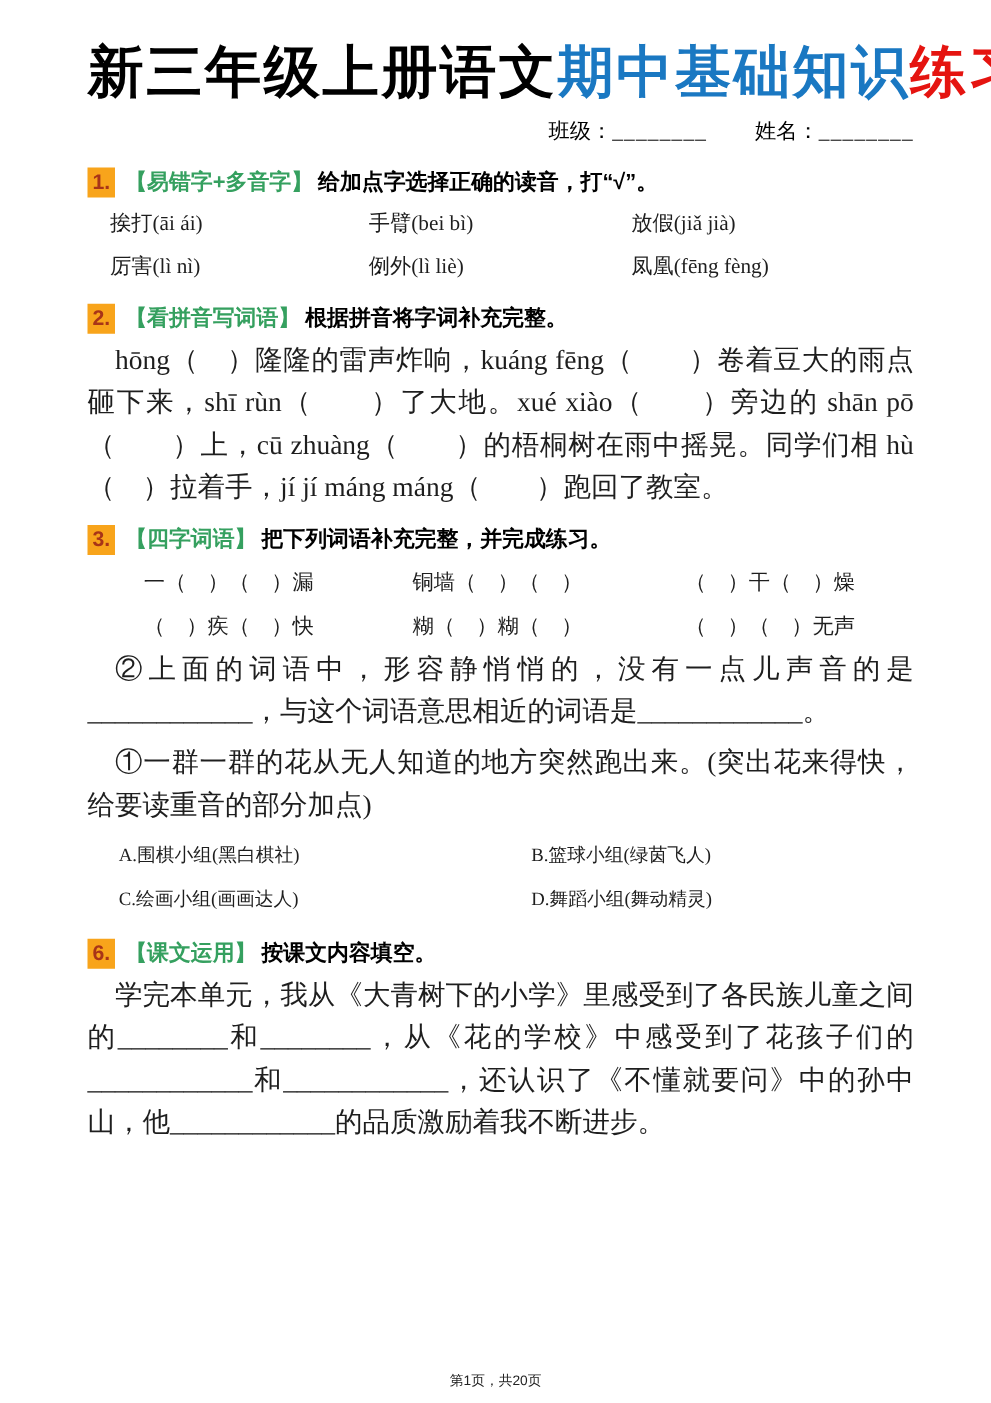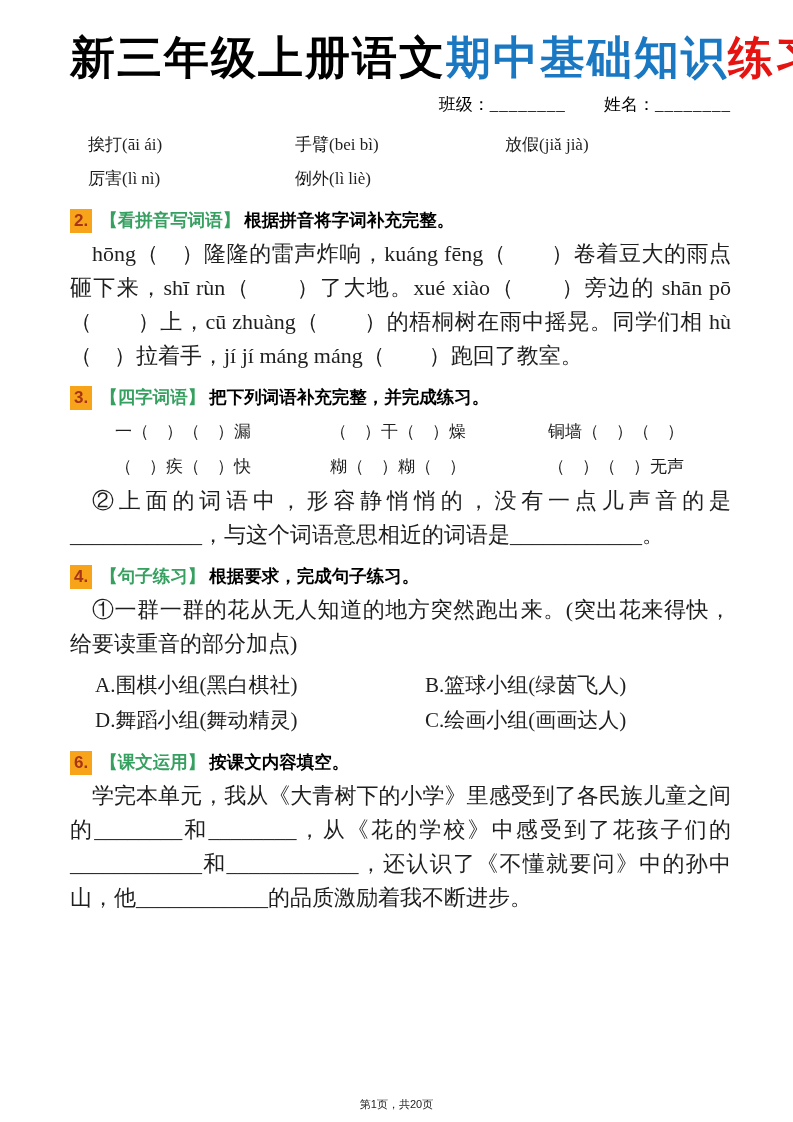--- a/index.html
+++ b/index.html
@@ -69,21 +69,21 @@
 
   .answer-line{
     display:flex;align-items:flex-end;font-size:17px;line-height:34px;
     padding-left:34px;margin-top:2px;
   }
   .answer-prefix{white-space:nowrap;}
   .fill-blank{flex:1 1 auto;border-bottom:1.5px solid #3a3a3a;height:28px;margin-left:2px;}
 
   .opt-grid{
     display:grid;grid-template-columns:330px auto;
-    padding-left:25px;font-size:21px;line-height:35px;
+    padding-left:25px;font-size:15px;line-height:35px;
   }
 
   .footer{
     position:absolute;left:0;right:0;bottom:10px;text-align:center;
     font-size:11px;color:#222;
     font-family:"Liberation Sans","DejaVu Sans",sans-serif;
   }
 </style>
 </head>
 <body>
@@ -91,58 +91,59 @@
 <div class="page">
 
   <h1 class="title"><span>新三年级上册语文</span><span class="t-blue">期中基础知识</span><span class="t-red">练习一</span></h1>
 
   <div class="id-row">
     <span class="id-item"><span>班级：</span><span class="id-blank">________</span></span>
     <span class="id-item"><span>姓名：</span><span class="id-blank">________</span></span>
   </div>
 
   <section class="sec">
+    <p class="sec-head"><span class="badge">1.</span><span class="tag">【易错字+多音字】</span><span>给加点字选择正确的读音，打“√”。</span></p>
     <div class="s1-grid">
       <span class="word-part"><span></span><span class="dotted">挨</span><span>打(āi ái)</span></span>
       <span class="word-part"><span>手</span><span class="dotted">臂</span><span>(bei bì)</span></span>
       <span class="word-part"><span>放</span><span class="dotted">假</span><span>(jiǎ jià)</span></span>
       <span class="word-part"><span></span><span class="dotted">厉</span><span>害(lì nì)</span></span>
       <span class="word-part"><span></span><span class="dotted">例</span><span>外(lì liè)</span></span>
+      <span class="word-part"><span></span><span class="dotted">凤</span><span>凰(fēng fèng)</span></span>
     </div>
   </section>
 
   <section class="sec">
     <p class="sec-head"><span class="badge">2.</span><span class="tag">【看拼音写词语】</span><span>根据拼音将字词补充完整。</span></p>
     <p class="para indent1">hōng（　）隆隆的雷声炸响，kuáng fēng（　　）卷着豆大的雨点砸下来，shī rùn（　　）了大地。xué xiào（　　）旁边的 shān pō（　　）上，cū zhuàng（　　）的梧桐树在雨中摇晃。同学们相 hù（　）拉着手，jí jí máng máng（　　）跑回了教室。</p>
   </section>
 
   <section class="sec">
     <p class="sec-head"><span class="badge">3.</span><span class="tag">【四字词语】</span><span>把下列词语补充完整，并完成练习。</span></p>
     <div class="words-grid">
       <span>一（　）（　）漏</span>
+      <span>铜墙（　）（　）</span>
       <span>（　）干（　）燥</span>
-      <span>铜墙（　）（　）</span>
       <span>（　）疾（　）快</span>
       <span>糊（　）糊（　）</span>
       <span>（　）（　）无声</span>
     </div>
     <p class="para indent1">②上面的词语中，形容静悄悄的，没有一点儿声音的是____________，与这个词语意思相近的词语是____________。</p>
   </section>
 
   <section class="sec">
-    <p class="sec-head"><span class="badge">4.</span><span class="tag">【句子练习】</span><span>根据要求，完成句子练习。</span></p>
     <p class="para indent1">①一群一群的花从无人知道的地方突然跑出来。(突出花来得快，给要读重音的部分加点)</p>
   </section>
 
   <section class="sec">
     <div class="opt-grid">
       <span>A.围棋小组(黑白棋社)</span>
       <span>B.篮球小组(绿茵飞人)</span>
+      <span>C.绘画小组(画画达人)</span>
       <span>D.舞蹈小组(舞动精灵)</span>
-      <span>C.绘画小组(画画达人)</span>
     </div>
   </section>
 
   <section class="sec">
     <p class="sec-head"><span class="badge">6.</span><span class="tag">【课文运用】</span><span>按课文内容填空。</span></p>
     <p class="para indent1">学完本单元，我从《大青树下的小学》里感受到了各民族儿童之间的________和________，从《花的学校》中感受到了花孩子们的____________和____________，还认识了《不懂就要问》中的孙中山，他____________的品质激励着我不断进步。</p>
   </section>
 
   <div class="footer">第1页，共20页</div>
 

